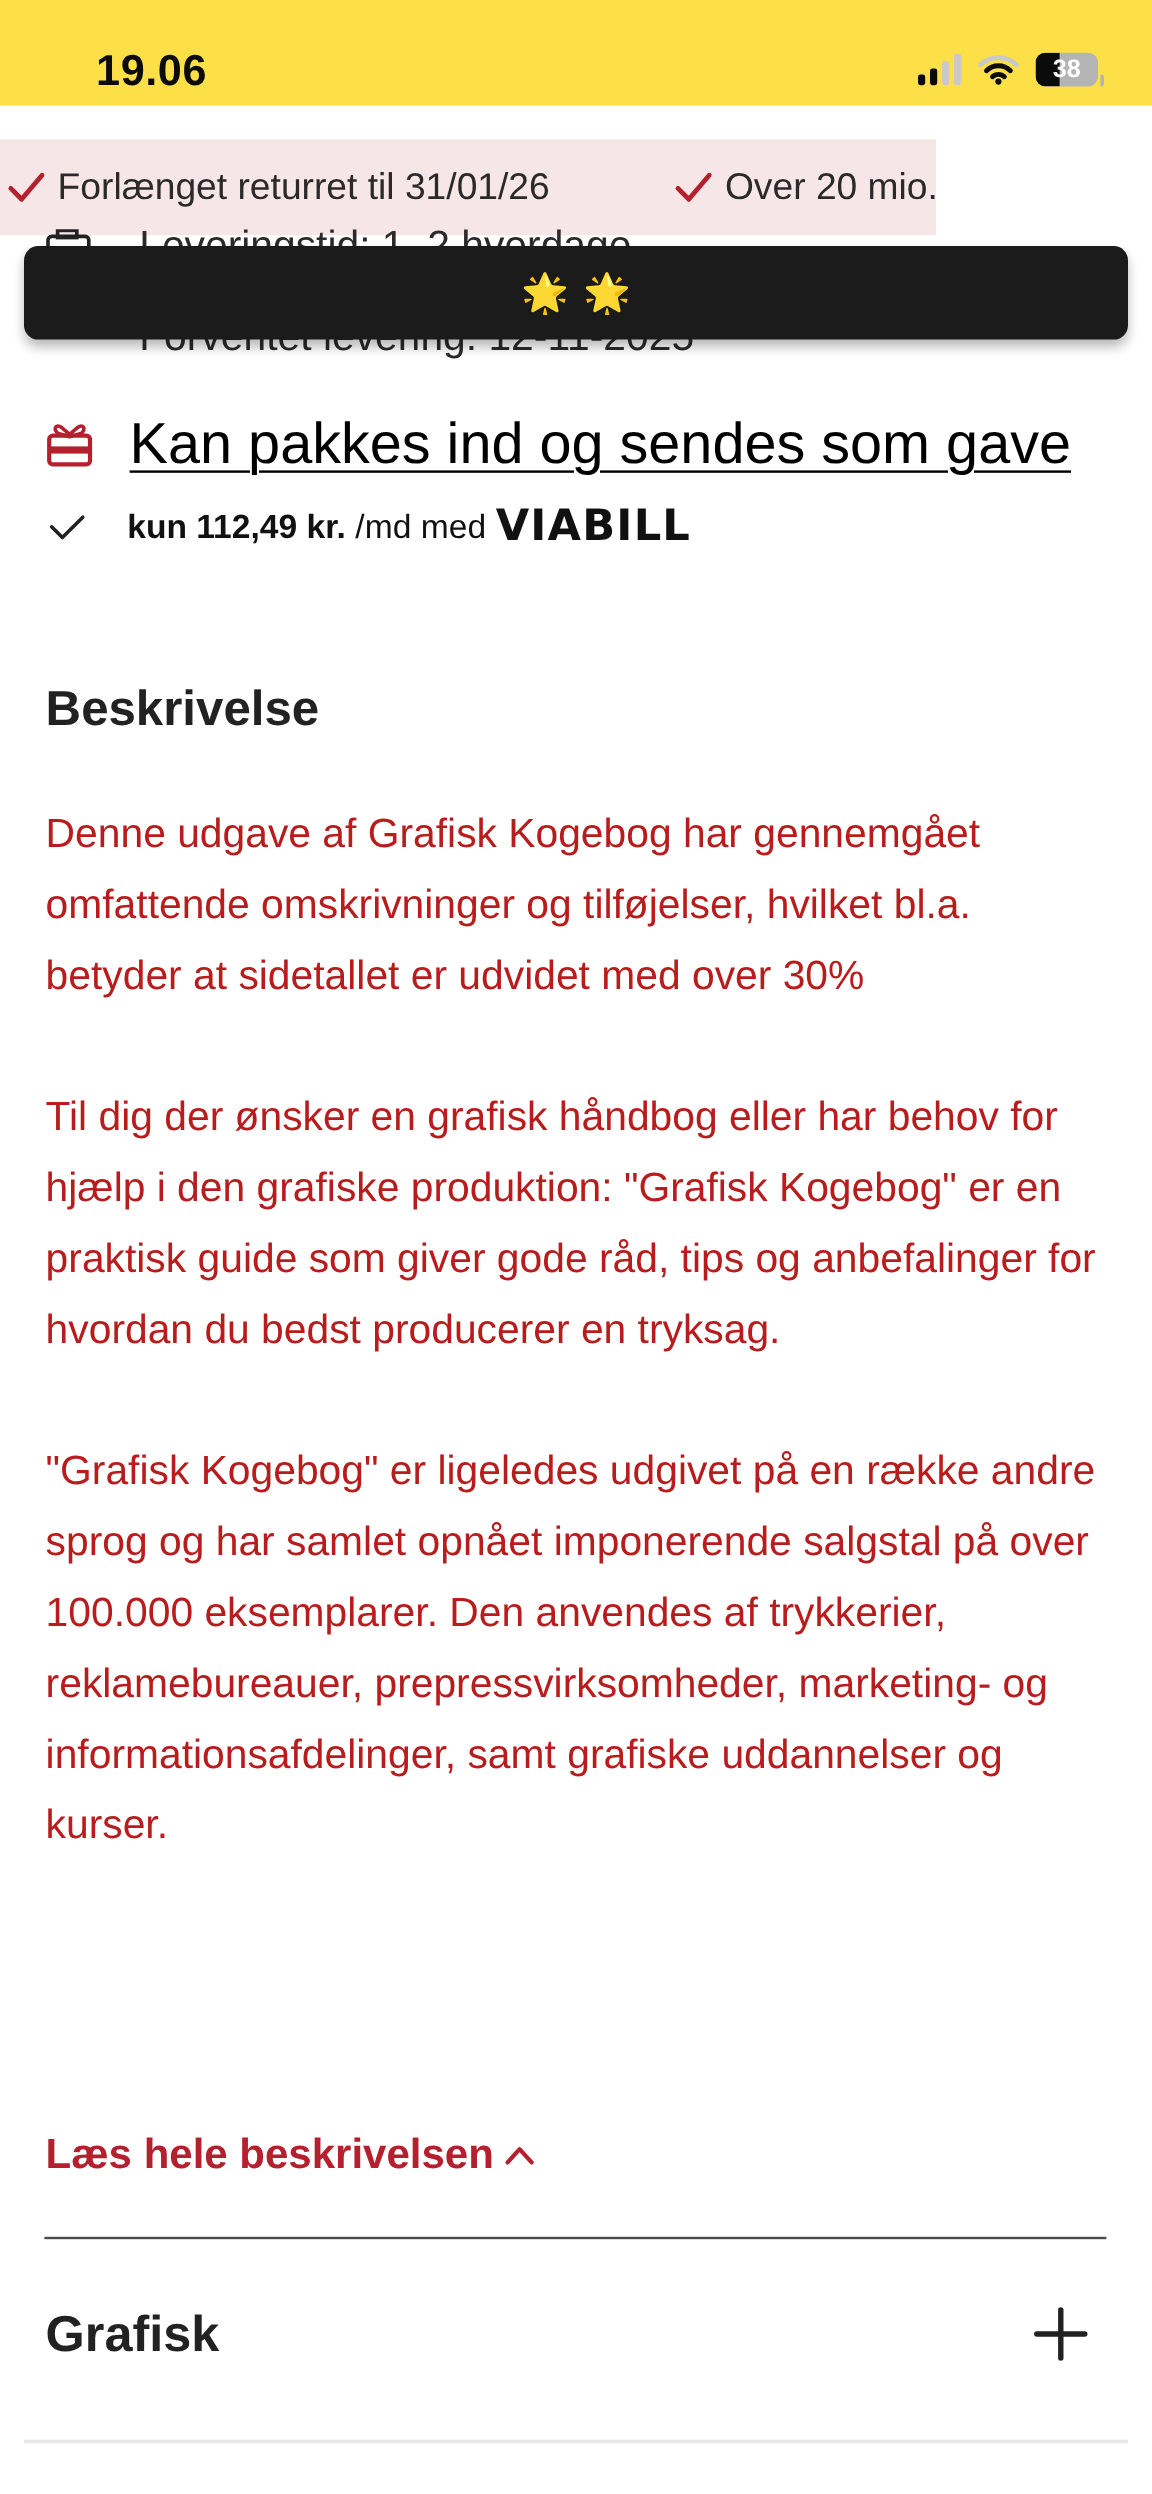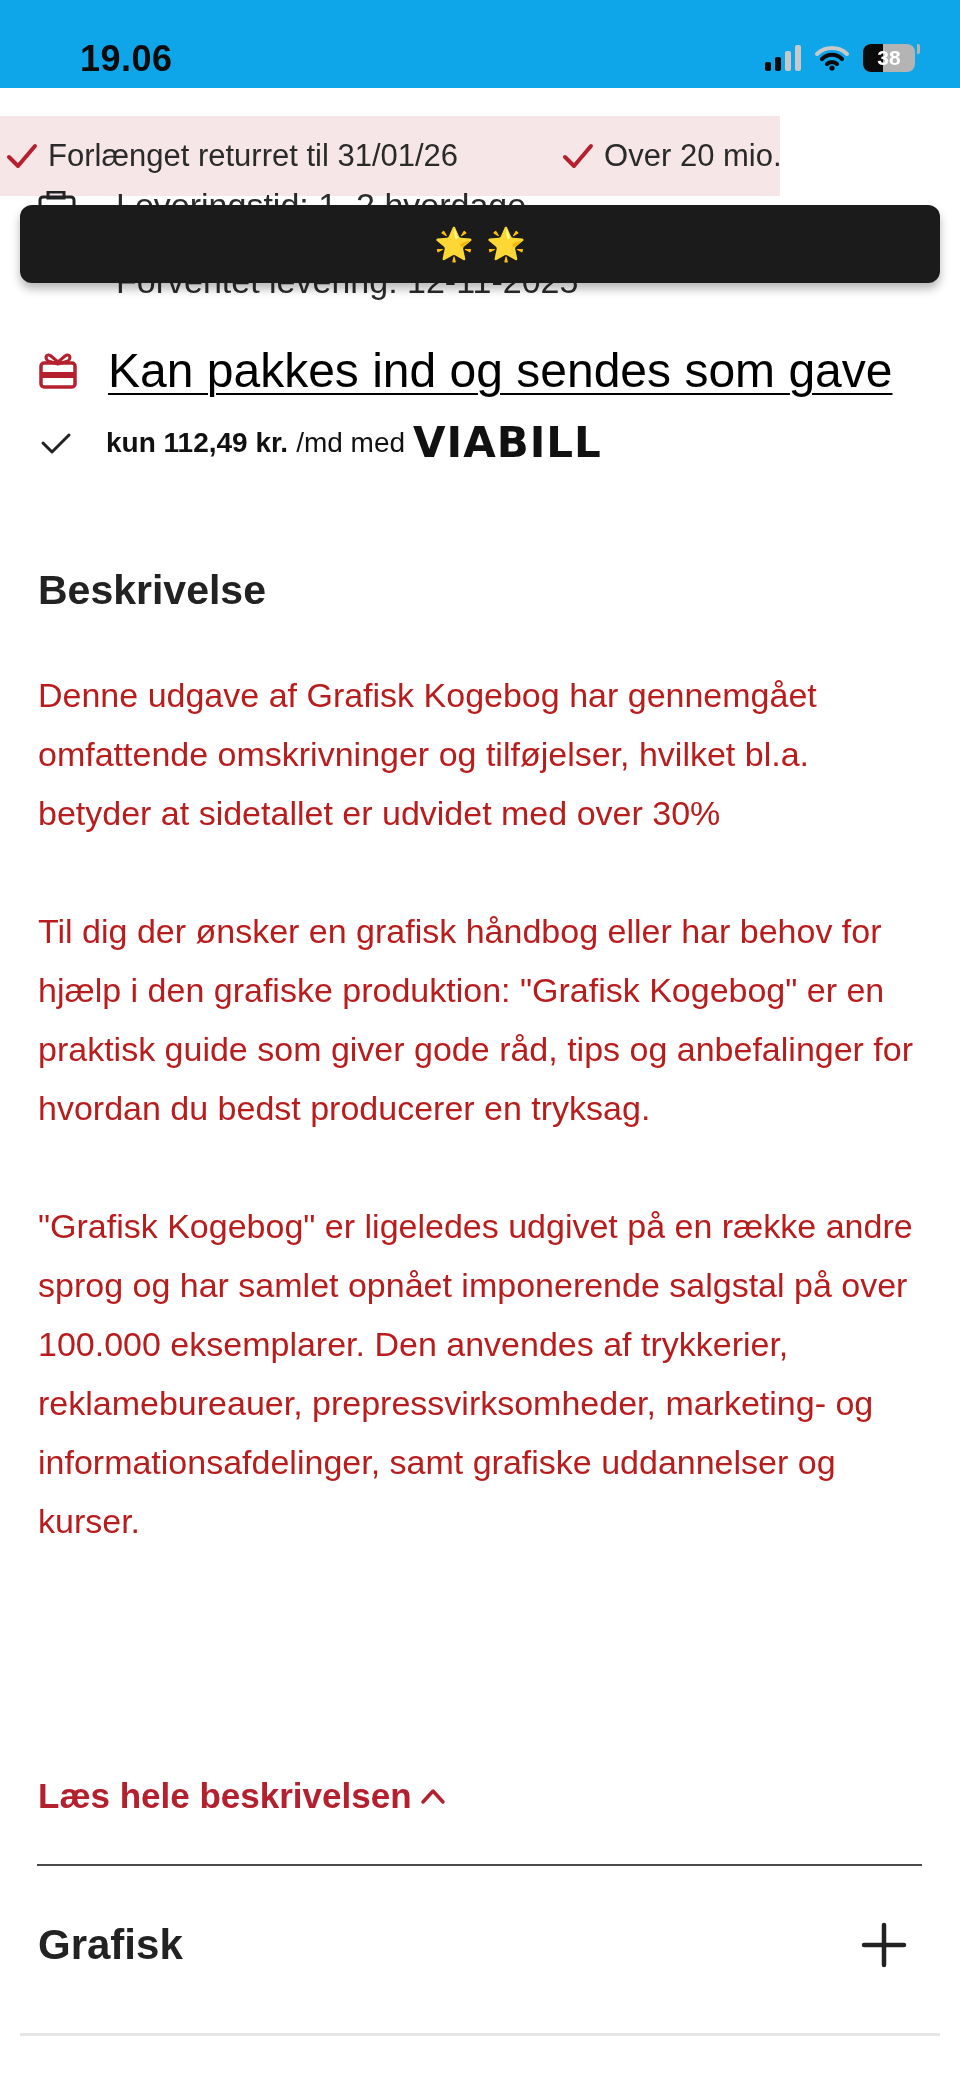--- a/index.html
+++ b/index.html
@@ -1,20 +1,20 @@
 <!DOCTYPE html>
 <html><head>
   <meta charset="utf-8">
   <style>
     * { box-sizing: border-box; margin: 0; padding: 0; }
     html, body { width: 960px; height: 2078px; background: #ffffff; overflow: hidden; }
     body { position: relative; font-family: "Liberation Sans", "DejaVu Sans", sans-serif; color: #222222; }
 
     
-    .status-bar { position: absolute; left: 0; top: 0; width: 960px; height: 88px; background: #0ea5e9; }
+    .status-bar { position: absolute; left: 0; top: 0; width: 960px; height: 88px; background: #fde047; }
     .status-time { position: absolute; left: 80px; top: 38px; font-size: 36px; font-weight: bold; color: #0b0b0b; letter-spacing: 0.5px; }
     .status-icons { position: absolute; right: 40px; top: 44px; display: flex; align-items: center; gap: 14px; }
     .signal { display: flex; align-items: flex-end; gap: 4px; height: 26px; }
     .signal span { width: 6px; border-radius: 2px; background: #0b0b0b; }
     .signal span.dim { background: #c9c9c9; }
     .battery { position: relative; width: 52px; height: 28px; border-radius: 8px; background: #b4b4b4; overflow: hidden; display: flex; align-items: center; justify-content: center; }
     .battery .fill { position: absolute; left: 0; top: 0; bottom: 0; width: 38%; background: #0b0b0b; }
     .battery .lvl { position: relative; font-size: 21px; font-weight: bold; color: #ffffff; }
     .battery-nub { width: 3px; height: 10px; background: #b4b4b4; border-radius: 0 2px 2px 0; margin-left: -12px; }
 
@@ -33,21 +33,21 @@
     .star { font-size: 32px; line-height: 1; }
 
     
     .gift-row { position: absolute; left: 38px; top: 343px; display: flex; align-items: center; gap: 30px; }
     .gift-link { font-size: 48px; color: #000000; text-decoration: underline; text-underline-offset: 6px; text-decoration-thickness: 2px; }
 
     
     .viabill-row { position: absolute; left: 40px; top: 418px; display: flex; align-items: center; gap: 34px; }
     .viabill-text { font-size: 28px; color: #111111; display: flex; align-items: center; gap: 8px; }
     .viabill-text .price { font-weight: bold; }
-    .viabill-logo { font-weight: bold; font-size: 42px; letter-spacing: 1px; color: #111111; font-family: "DejaVu Sans", sans-serif; }
+    .viabill-logo { font-weight: bold; font-size: 36px; letter-spacing: 1px; color: #111111; font-family: "DejaVu Sans", sans-serif; }
 
     
     .desc-title { position: absolute; left: 38px; top: 567px; font-size: 41px; font-weight: bold; color: #222222; }
     .desc-body { position: absolute; left: 38px; top: 666px; width: 890px; font-size: 34px; line-height: 59px; color: #b91c1c; }
     .desc-body p + p { margin-top: 59px; }
 
     .read-more { position: absolute; left: 38px; top: 1776px; display: flex; align-items: center; gap: 8px; font-size: 35px; font-weight: bold; color: #b5202e; cursor: pointer; }
 
     .divider-dark { position: absolute; left: 37px; top: 1864px; width: 885px; height: 2px; background: #4a4a4a; }
 
@@ -67,21 +67,21 @@
       <span style="height:14px"></span>
       <span class="dim" style="height:20px"></span>
       <span class="dim" style="height:26px"></span>
     </div>
     <svg width="34" height="26" viewBox="0 0 34 26">
       <path d="M2 9 A22 22 0 0 1 32 9" stroke="#c9c9c9" stroke-width="4" fill="none" stroke-linecap="round"></path>
       <path d="M7 14 A14 14 0 0 1 27 14" stroke="#0b0b0b" stroke-width="4" fill="none" stroke-linecap="round"></path>
       <path d="M12 19 A7 7 0 0 1 22 19" stroke="#0b0b0b" stroke-width="4" fill="none" stroke-linecap="round"></path>
       <circle cx="17" cy="23" r="2.6" fill="#0b0b0b"></circle>
     </svg>
-    <div style="display:flex;align-items:flex-start;">
+    <div style="display:flex;align-items:flex-end;">
       <div class="battery">
         <div class="fill"></div>
         <span class="lvl">38</span>
       </div>
       <div class="battery-nub" style="margin-left:2px;"></div>
     </div>
   </div>
 </div>
 
 <div class="usp-strip">

